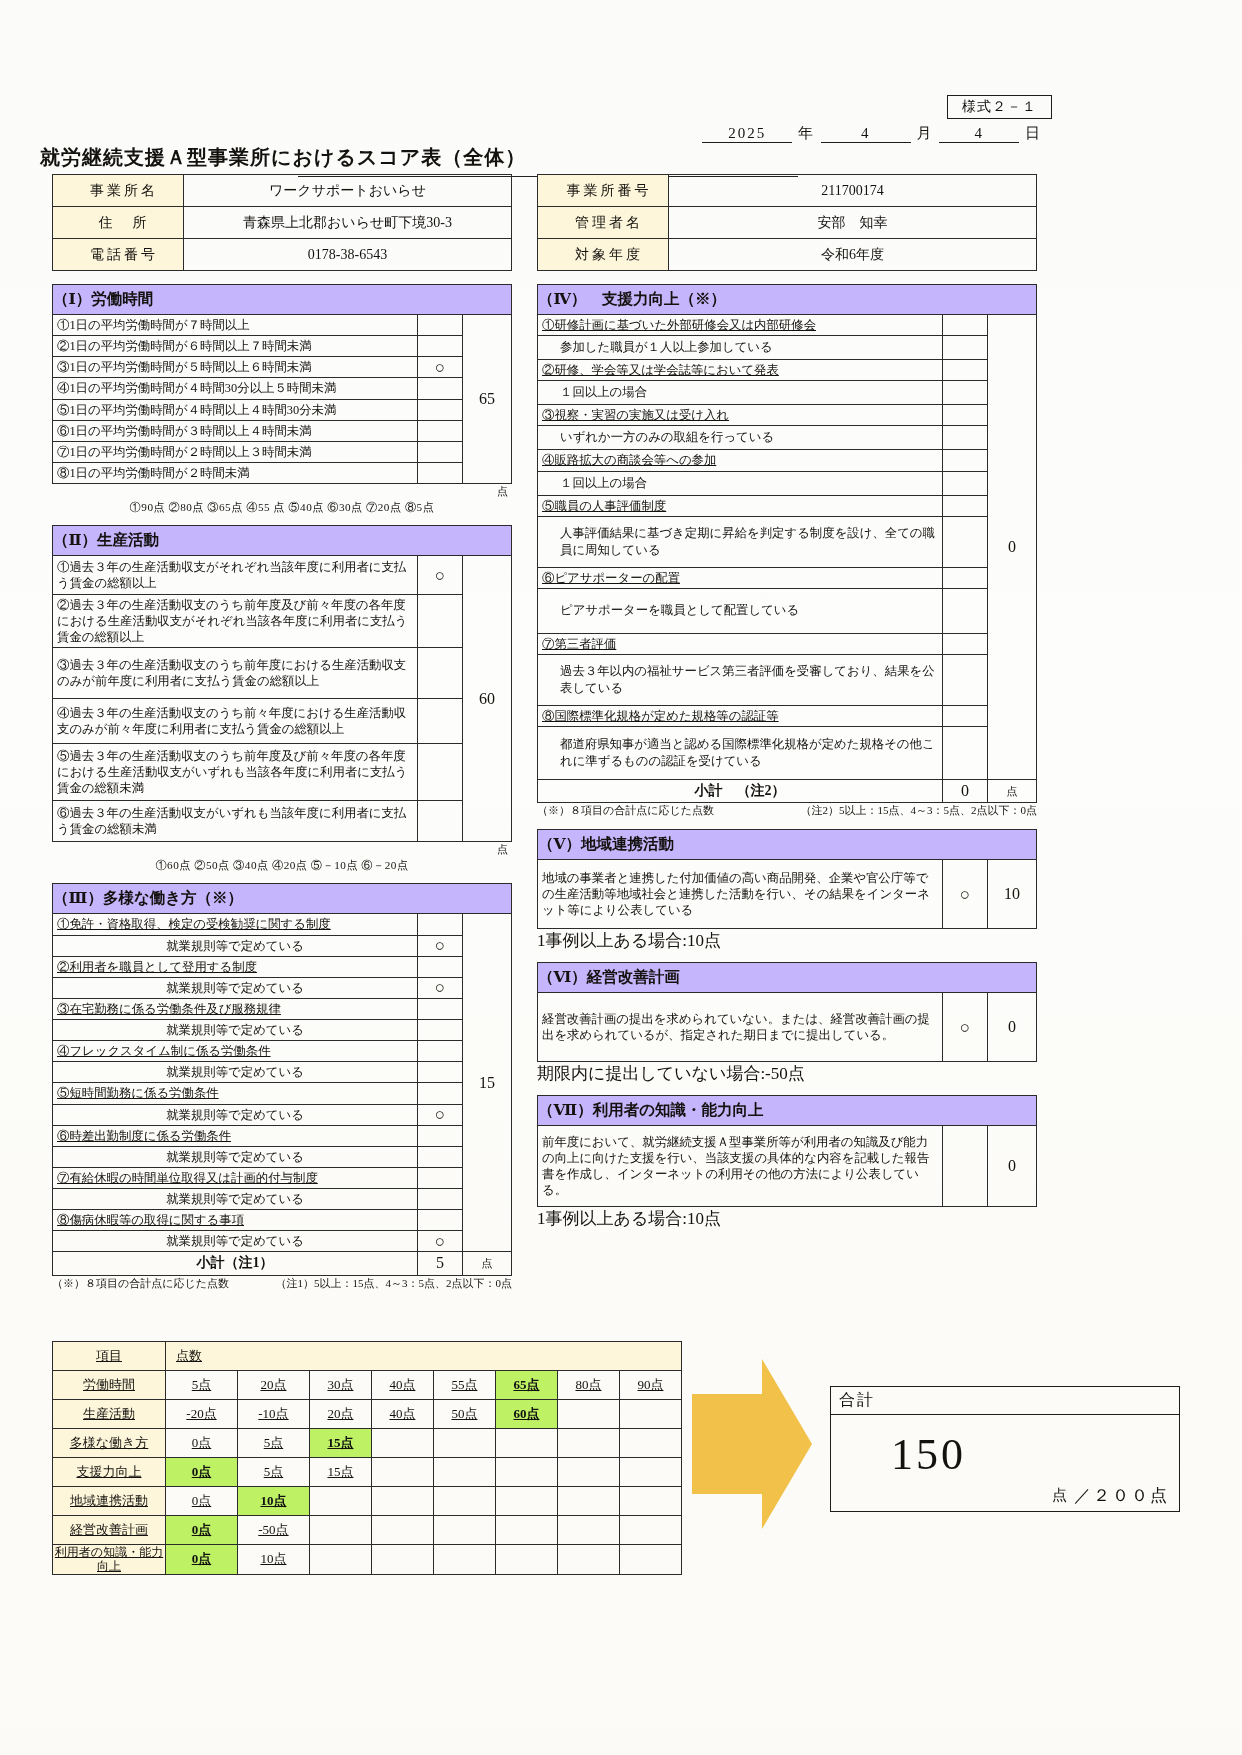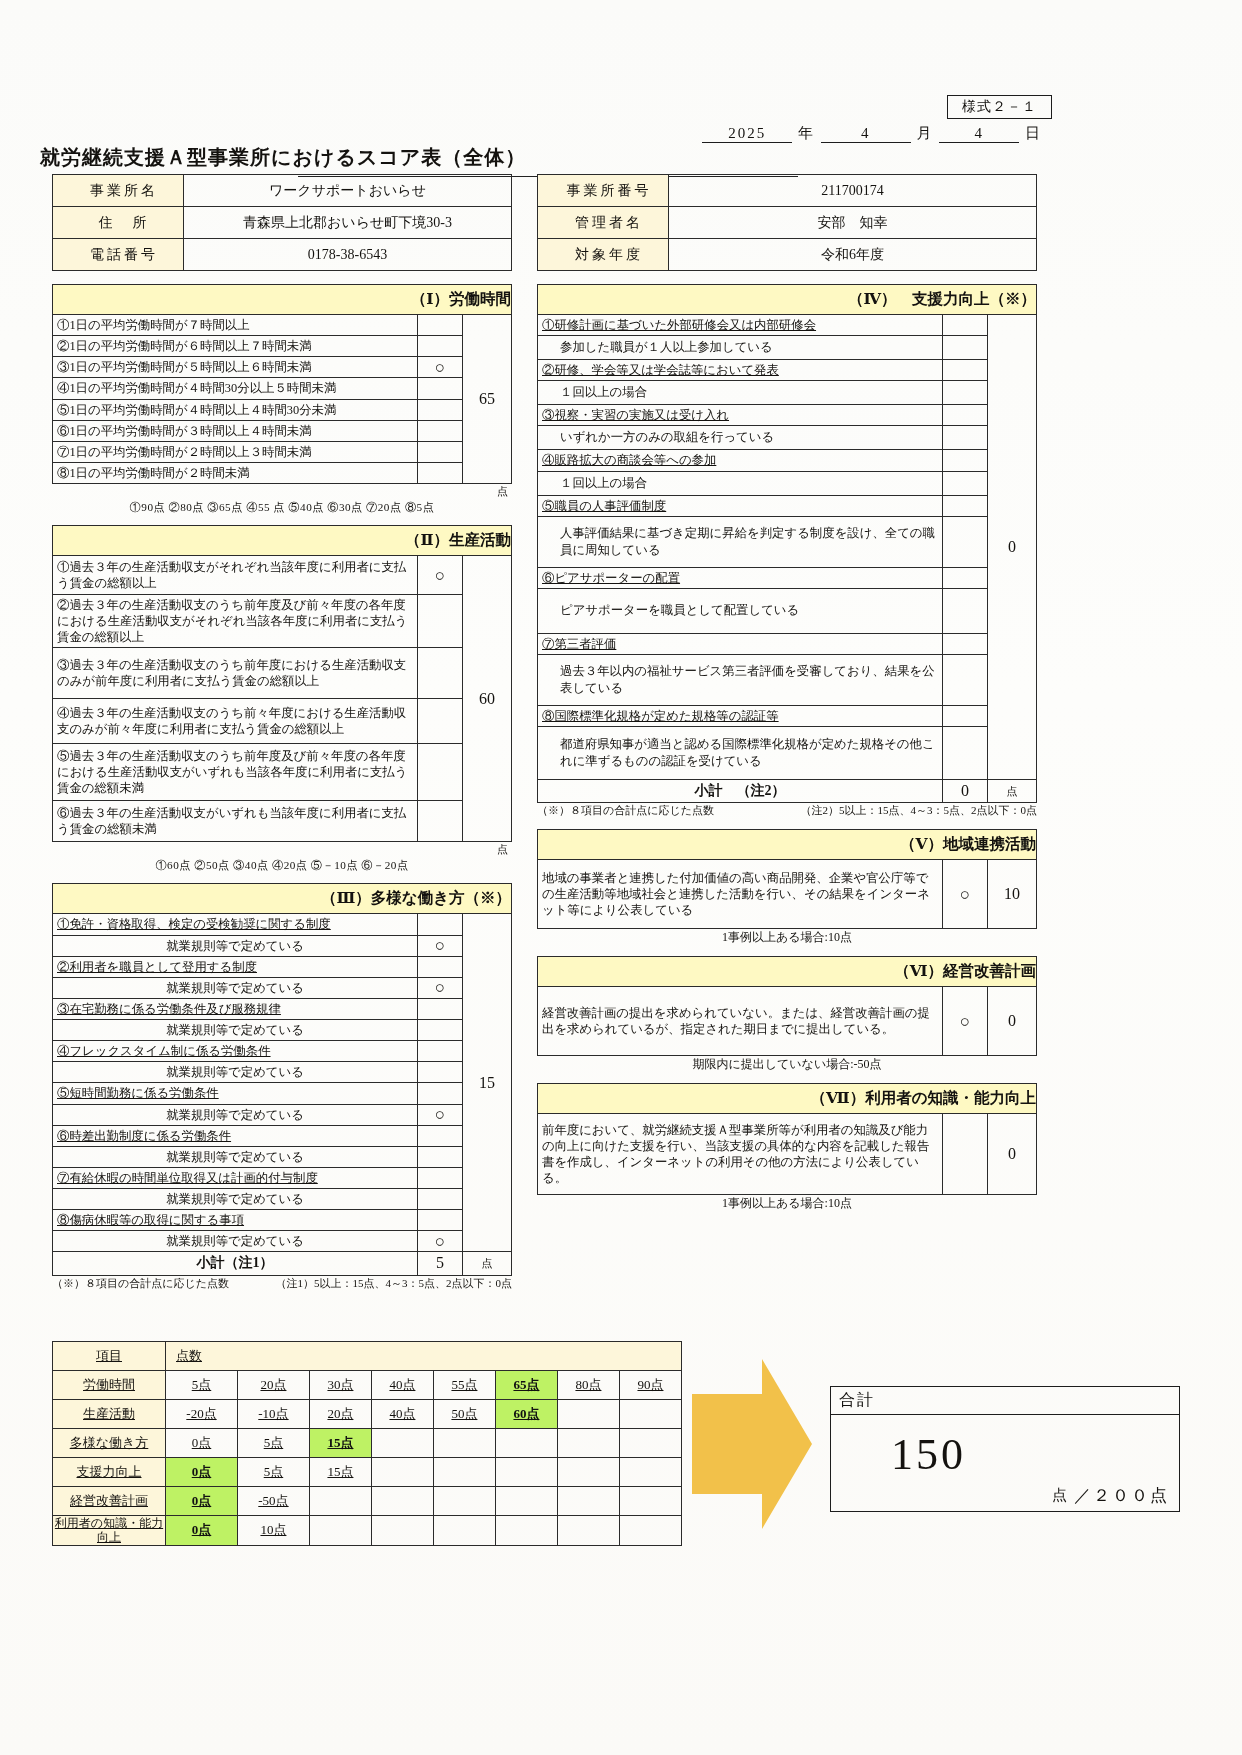--- a/index.html
+++ b/index.html
@@ -13,21 +13,21 @@
   }
   .page{position:absolute;left:0;top:0;width:1242px;height:1755px;}
   
   .scan-tint{position:absolute;inset:0;background:linear-gradient(180deg,#fbfbf9 0%,#fdfdfb 40%,#fbfaf7 100%);}
   .sheet{position:absolute;left:40px;top:96px;width:1012px;height:1400px;}
 
   
   table{border-collapse:collapse;}
   td,th{border:1px solid #2b2b2b;padding:0;}
   .lbl{background:#fdf6da;text-align:center;font-size:14px;}
-  .hdr{background:#fef9c3;text-align:right;font-weight:bold;font-size:15.5px;padding:4px 0;}
+  .hdr{background:#c4b5fd;text-align:left;font-weight:bold;font-size:15.5px;padding:4px 0;}
   .ctr{text-align:center;}
 
   
   .form-no{position:absolute;right:0;top:-1px;border:1.4px solid #1d1d1d;padding:2px 14px;font-size:14px;letter-spacing:1px;}
   .datebar{position:absolute;right:10px;top:28px;font-size:15px;letter-spacing:2px;}
   .datebar span{display:inline-block;}
   .date-underline{border-bottom:1.2px solid #1d1d1d;display:inline-block;text-align:center;}
   .title{position:absolute;left:0;right:0;top:48px;font-size:20px;font-weight:bold;letter-spacing:1px;}
   .title-underline{position:absolute;left:258px;top:80px;width:500px;border-bottom:1.3px solid #222;}
 
@@ -41,21 +41,21 @@
   
   .colL{position:absolute;left:12px;top:188px;width:460px;}
   .colR{position:absolute;left:497px;top:188px;width:500px;}
 
   .blk{margin-bottom:10px;}
   .blk table{width:100%;}
   .rowtxt{font-size:12.4px;padding:2px 4px;line-height:1.3;}
   .mark{width:44px;text-align:center;font-size:16px;}
   .score{width:48px;text-align:center;font-size:16px;}
   .footnote{font-size:11.2px;text-align:center;padding-top:1px;letter-spacing:0.5px;}
-  .footnote-r{font-size:12px;text-align:center;}
+  .footnote-r{font-size:17px;text-align:left;}
   .ptcell{font-size:11px;text-align:center;width:26px;}
 
   
   .sub{font-size:12.4px;padding:3px 4px 3px 22px;}
   .underlined{text-decoration:underline;}
 
   
   .summary{position:absolute;left:12px;top:1245px;width:630px;text-decoration:underline;}
   .summary table{width:100%;}
   .summary td{height:28px;font-size:13px;}
@@ -503,20 +503,31 @@
           <td class="sum-val hl">0点</td>
           <td class="sum-val">5点</td>
           <td class="sum-val">15点</td>
           <td class="sum-val"></td>
           <td class="sum-val"></td>
           <td class="sum-val"></td>
           <td class="sum-val"></td>
           <td class="sum-val"></td>
         </tr>
 
+        <tr>
+          <td class="sum-item">地域連携活動</td>
+          <td class="sum-val">0点</td>
+          <td class="sum-val hl">10点</td>
+          <td class="sum-val"></td>
+          <td class="sum-val"></td>
+          <td class="sum-val"></td>
+          <td class="sum-val"></td>
+          <td class="sum-val"></td>
+          <td class="sum-val"></td>
+        </tr>
 
         <tr>
           <td class="sum-item">経営改善計画</td>
           <td class="sum-val hl">0点</td>
           <td class="sum-val">-50点</td>
           <td class="sum-val"></td>
           <td class="sum-val"></td>
           <td class="sum-val"></td>
           <td class="sum-val"></td>
           <td class="sum-val"></td>

